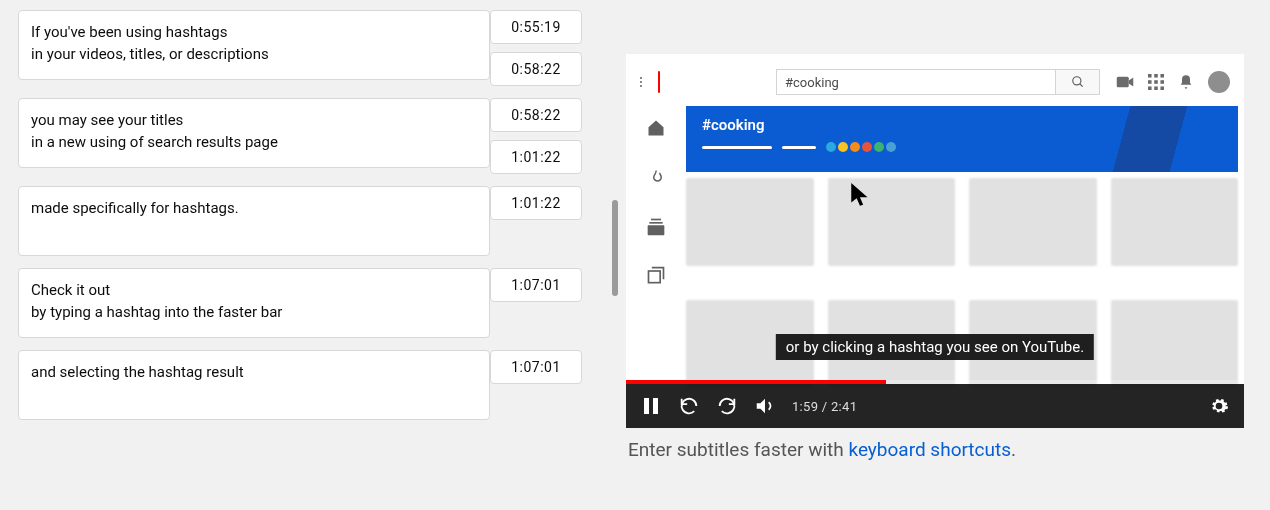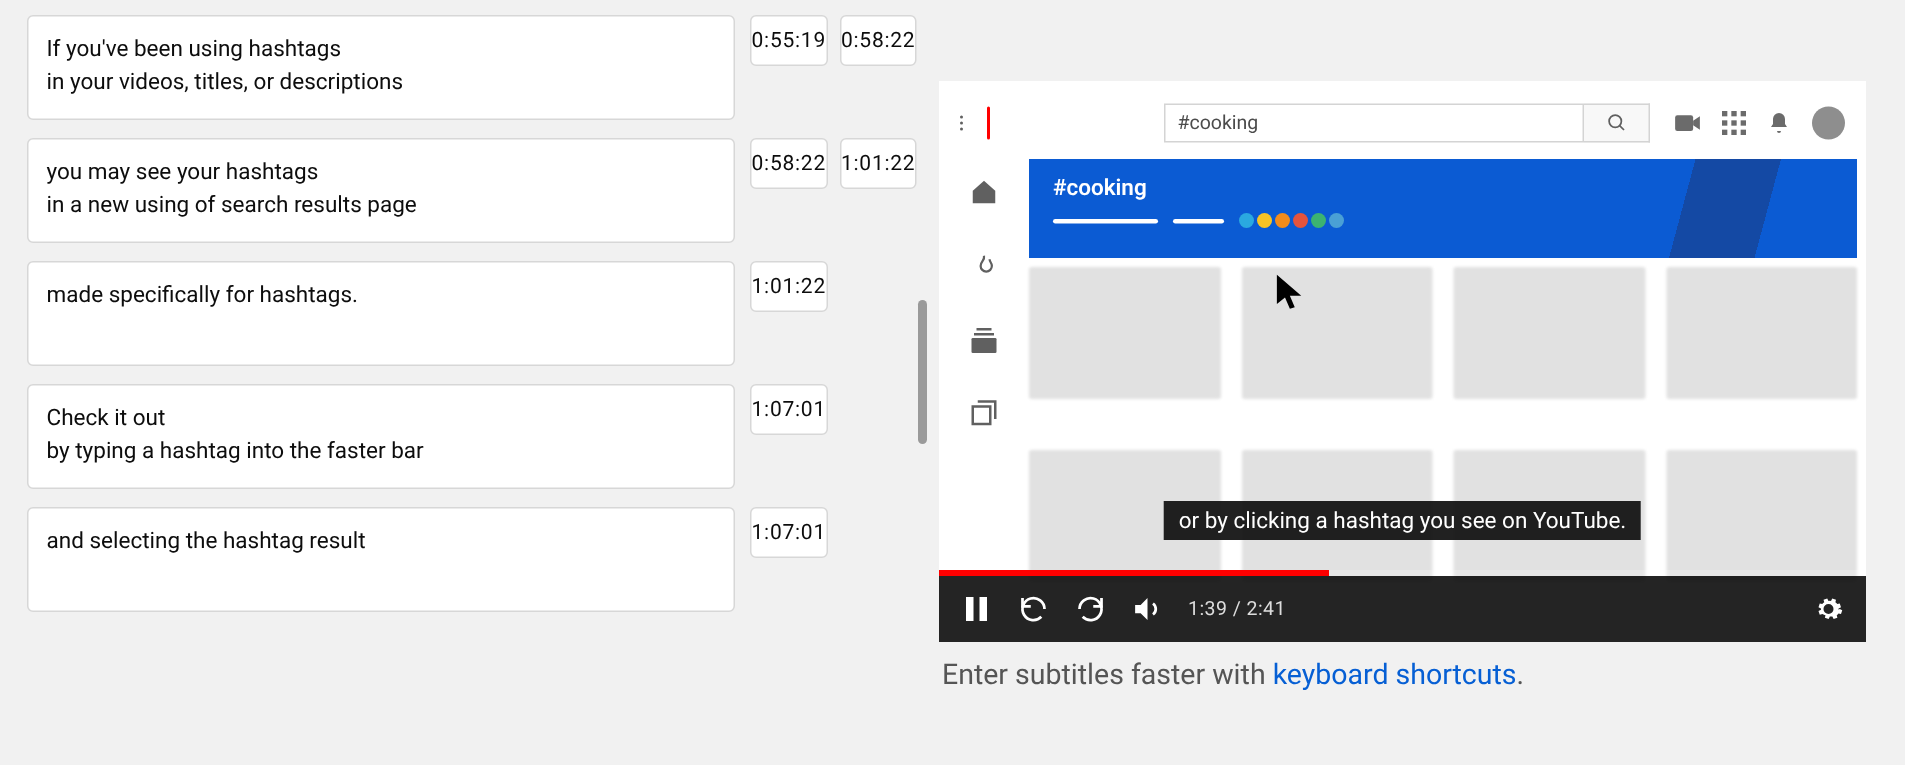--- a/index.html
+++ b/index.html
@@ -1,23 +1,23 @@
 <!DOCTYPE html>
 <html><head>
 <meta charset="utf-8">
 <style>
   html,body{margin:0;padding:0;width:1270px;height:510px;background:#f1f1f1;font-family:Roboto,Arial,sans-serif;font-size:15px;color:#0d0d0d;overflow:hidden}
   *{box-sizing:border-box}
   .app{display:flex;width:100%;height:100%}
   .left{flex:0 0 620px;padding:10px 0 10px 18px;position:relative;height:100%}
   .editor-scroll{height:100%;overflow:hidden}
-  .caption-row{display:flex;gap:10px}
+  .caption-row{display:flex;}
   .caption-text{flex:0 0 472px}
   .caption-box{background:#fff;border:1px solid #d7d7d7;border-radius:4px;padding:10px 12px;line-height:22px;min-height:70px;font-size:15px}
-  .times{flex:0 0 92px;display:flex;flex-direction:row;gap:8px}
+  .times{flex:0 0 92px;display:flex;flex-direction:column;gap:8px}
   .time{background:#fff;border:1px solid #d7d7d7;border-radius:4px;height:34px;display:flex;align-items:center;justify-content:center;font-size:14px;letter-spacing:.5px}
   .caption-row + .caption-row{margin-top:12px}
   .scrollbar-thumb{position:absolute;right:2px;top:200px;width:6px;height:96px;background:#9a9a9a;border-radius:3px}
   .right{flex:1;display:flex;flex-direction:column;padding:0 6px}
   .player{margin-top:54px;width:618px;background:#fff;position:relative}
   .video-frame{height:374px;position:relative;overflow:hidden}
   
   .yt-header{position:absolute;top:4px;left:0;right:0;height:48px;display:flex;align-items:center;padding:0 14px;gap:16px}
   .yt-menu{width:20px;height:14px}
   .yt-menu span{display:block;height:2px;background:#606060;margin:2px 0;border-radius:1px}
@@ -68,21 +68,21 @@
               </div>
             </div>
             <div class="times">
               <div class="time">0:55:19</div>
               <div class="time">0:58:22</div>
             </div>
           </div>
           <div class="caption-row">
             <div class="caption-text">
               <div class="caption-box">
-                <div>you may see your hashtags</div>
+                <div>you may see your titles</div>
                 <div>in a new using of search results page</div>
               </div>
             </div>
             <div class="times">
               <div class="time">0:58:22</div>
               <div class="time">1:01:22</div>
             </div>
           </div>
           <div class="caption-row">
             <div class="caption-text">
@@ -255,21 +255,21 @@
                 <path d="M4 12a8 8 0 112.3 5.7"></path>
               </svg>
           </div>
           <div class="ctrl">
             <svg width="22" height="22" viewBox="0 0 24 24" fill="#fff">
                 <path d="M3 9v6h4l5 5V4L7 9H3z"></path>
                 <path d="M16 8a5 5 0 010 8" fill="none" stroke="#fff" stroke-width="2"></path>
               </svg>
           </div>
           <div class="timecode">
-            <span>1:39</span> / <span>2:41</span>
+            <span>1:59</span> / <span>2:41</span>
           </div>
           <div class="ctrl settings">
             <svg width="20" height="20" viewBox="0 0 24 24" fill="#fff">
                 <path d="M12 8a4 4 0 100 8 4 4 0 000-8zm9 4l2 1-1 3-2-.5a8 8 0 01-1.4 1.4l.5 2-3 1-1-2a8 8 0 01-2 0l-1 2-3-1 .5-2A8 8 0 017.2 16L5 16.5 4 13.5l2-1a8 8 0 010-1l-2-1 1-3 2 .5A8 8 0 018.6 6.6L8 4.5l3-1 1 2a8 8 0 012 0l1-2 3 1-.5 2A8 8 0 0119 8l2-.5 1 3-2 1a8 8 0 010 1z"></path>
               </svg>
           </div>
         </div>
       </div>
     </div>
     <div class="hint">

